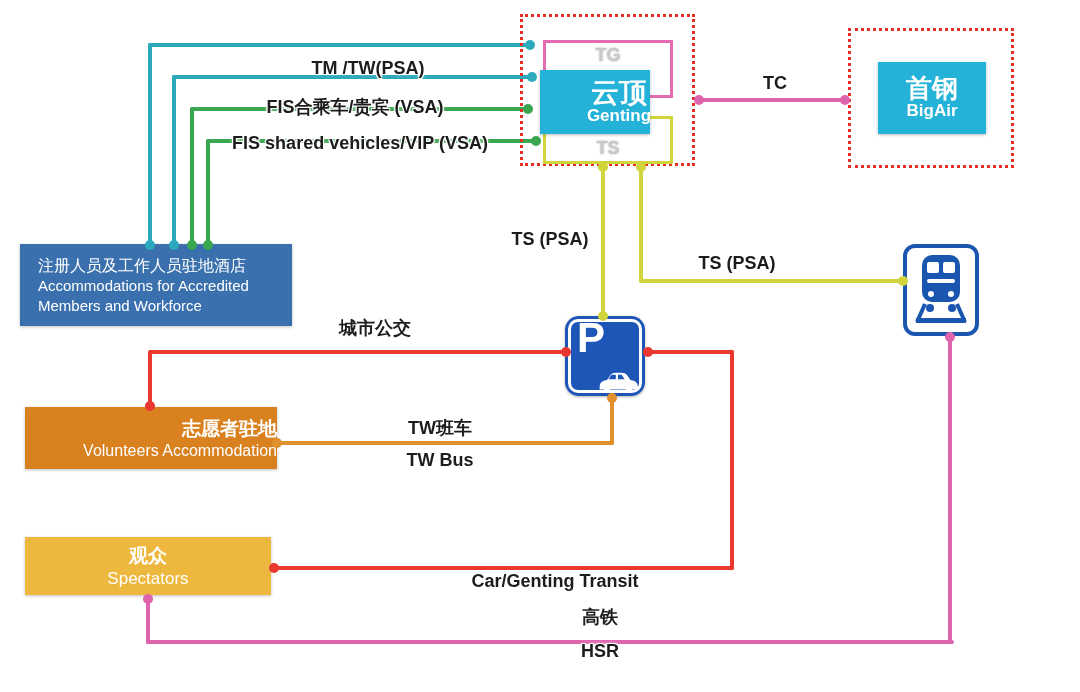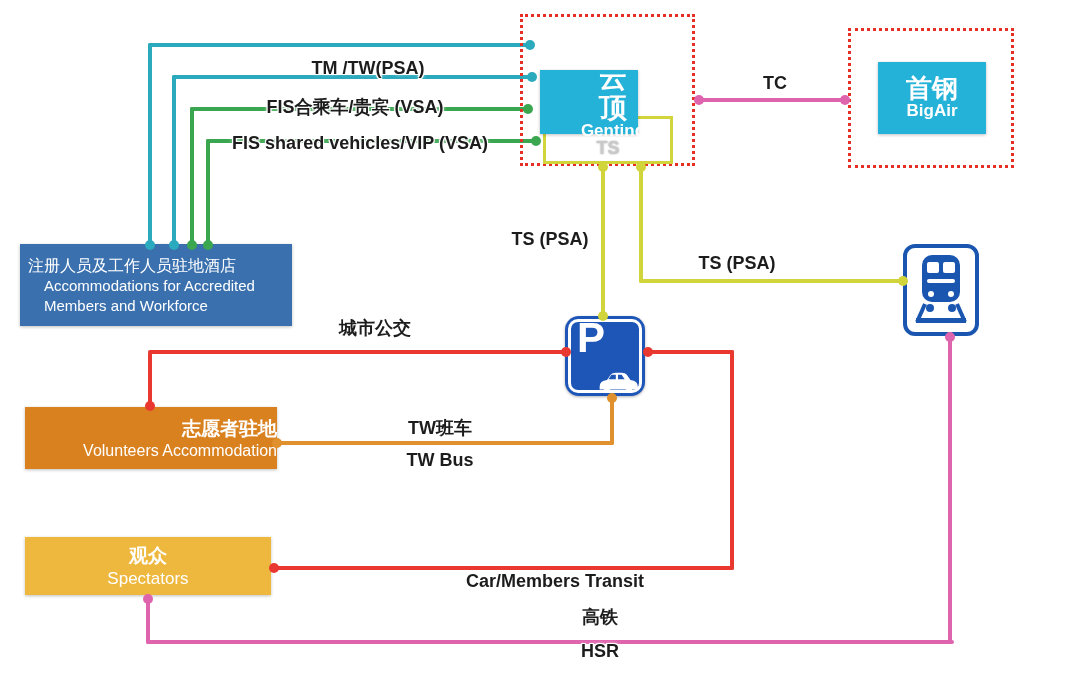--- a/index.html
+++ b/index.html
@@ -32,23 +32,23 @@
   .ts-box { border:3px solid #D2D43C; z-index:4; color:#c9c9c9; font-weight:bold; font-size:18px;
             display:flex; justify-content:center; align-items:flex-end; padding-bottom:2px;
             text-shadow:0 0 2px #aaa; }
   .venue  { background:#25B2D8; color:#fff; z-index:5; display:flex; flex-direction:column;
             align-items:center; justify-content:center; text-align:center;
             box-shadow:0 1px 3px rgba(0,0,0,.25); }
   .venue .cn { font-size:28px; font-weight:bold; line-height:1.05; }
   .venue .en { font-size:17px; font-weight:bold; line-height:1.1; }
   .flat-box { color:#fff; z-index:4; display:flex; flex-direction:column; justify-content:center;
               text-align:center; box-shadow:0 1px 3px rgba(0,0,0,.25); }
-  .accom { background:#3A70AD; text-align:left; padding-left:8px; }
+  .accom { background:#3A70AD; text-align:left; padding-left:18px; }
   .accom .l1 { font-size:16px; line-height:1.35; }
-  .accom .l2 { font-size:15px; line-height:1.3;margin-left:16px; }
+  .accom .l2 { font-size:15px; line-height:1.3; }
   .volunteers { background:#D9801F; }
   .volunteers .cn { font-size:19px; font-weight:bold; }
   .volunteers .en { font-size:16px; }
   .spectators { background:#EEB83E; }
   .spectators .cn { font-size:19px; font-weight:bold; }
   .spectators .en { font-size:17px; }
   
   .parking { background:#1E56B8; border-radius:14px; z-index:5; box-shadow:0 1px 3px rgba(0,0,0,.3); }
   .parking-inner { position:absolute; inset:3px; border:3px solid #fff; border-radius:10px; }
   .parking .p { position:absolute; left:12px; top:-2px; color:#fff; font-size:42px; font-weight:bold; }
@@ -112,24 +112,27 @@
   <div class="dot red" style="left:145px;top:401px;"></div>
   <div class="dot red" style="left:561px;top:347px;"></div>
   <div class="dot red" style="left:643px;top:347px;"></div>
   <div class="dot red" style="left:269px;top:563px;"></div>
   <div class="dot orange" style="left:272px;top:438px;"></div>
   <div class="dot orange" style="left:607px;top:393px;"></div>
   <div class="dot pink" style="left:143px;top:594px;"></div>
   <div class="dot pink" style="left:945px;top:332px;"></div>
 
   <div class="node dotted-zone" style="left:520px;top:14px;width:175px;height:152px;"></div>
+  <div class="node tg-box" style="left:543px;top:40px;width:130px;height:58px;">
+    <span>TG</span>
+  </div>
   <div class="node ts-box" style="left:543px;top:116px;width:130px;height:48px;justify-content:center;">
     <span>TS</span>
   </div>
-  <div class="node venue" style="left:540px;top:70px;width:98px;height:64px;padding-left:48px;">
+  <div class="node venue" style="left:540px;top:70px;width:110px;height:64px;padding-left:48px;">
     <div class="cn">云顶</div>
     <div class="en">Genting</div>
   </div>
 
   <div class="node dotted-zone" style="left:848px;top:28px;width:166px;height:140px;"></div>
   <div class="node venue" style="left:878px;top:62px;width:108px;height:72px;">
     <div class="cn" style="font-size:26px;">首钢</div>
     <div class="en">BigAir</div>
   </div>
 
@@ -179,17 +182,17 @@
 
   <div class="lbl" style="left:283px;top:58px;width:170px;">TM /TW(PSA)</div>
   <div class="lbl" style="left:230px;top:97px;width:250px;">FIS合乘车/贵宾 (VSA)</div>
   <div class="lbl" style="left:195px;top:133px;width:330px;">FIS shared vehicles/VIP (VSA)</div>
   <div class="lbl" style="left:740px;top:73px;width:70px;">TC</div>
   <div class="lbl" style="left:485px;top:229px;width:130px;">TS (PSA)</div>
   <div class="lbl" style="left:672px;top:253px;width:130px;">TS (PSA)</div>
   <div class="lbl" style="left:290px;top:318px;width:170px;">城市公交</div>
   <div class="lbl" style="left:355px;top:418px;width:170px;">TW班车</div>
   <div class="lbl" style="left:355px;top:450px;width:170px;">TW Bus</div>
-  <div class="lbl" style="left:430px;top:571px;width:250px;">Car/Members Transit</div>
+  <div class="lbl" style="left:430px;top:571px;width:250px;">Car/Genting Transit</div>
   <div class="lbl" style="left:540px;top:607px;width:120px;">高铁</div>
   <div class="lbl" style="left:540px;top:641px;width:120px;">HSR</div>
 
 </div>
 
 </body></html>

